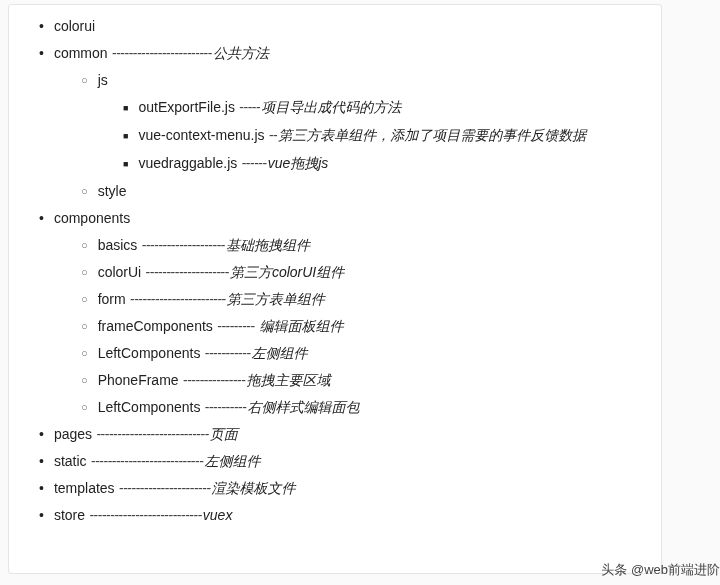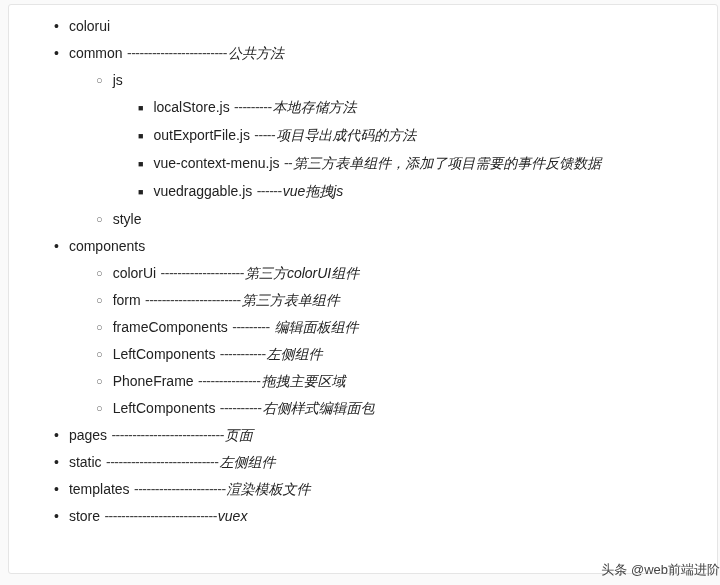--- a/index.html
+++ b/index.html
@@ -8,23 +8,23 @@
       height: 585px;
       font-family: sans-serif;
       font-size: 14px;
       background: #fafafa;
       position: relative;
     }
     .card {
       border: 1px solid #e5e5e5;
       background: #fff;
       margin: 4px 8px;
-      padding: 8px 0 6px 15px;
+      padding: 8px 0 6px 0;
       border-radius: 3px;
-      width: 710px;
+      width: 654px;
       height: 570px;
     }
     ul { list-style: none; }
     .root > li { padding-left: 30px; line-height: 27px; }
     .root > li > .row::before { content: "•"; margin-right: 10px; color: #222; }
     .level2 { padding-left: 42px; }
     .level2 > li > .row::before { content: "○"; margin-right: 10px; color: #666; font-size: 11px; display: inline-block; vertical-align: 1px; }
     .level3 { padding-left: 42px; }
     .level3 > li > .row::before { content: "■"; margin-right: 10px; color: #222; font-size: 9px; display: inline-block; vertical-align: 1px; }
     .row { white-space: nowrap; }
@@ -42,31 +42,31 @@
 </head>
 <body>
 
 <div class="card">
   <ul class="root">
     <li><span class="row"><span class="name">colorui</span></span></li>
     <li><span class="row"><span class="name">common</span><span class="sep"> ------------------------</span><span class="desc">公共方法</span></span>
       <ul class="level2">
         <li><span class="row"><span class="name">js</span></span>
           <ul class="level3">
-            <li><span class="row"><span class="name">localStore.js</span><span class="sep"> ---------</span><span class="desc">本地存储方法</span></span></li>
             <li><span class="row"><span class="name">outExportFile.js</span><span class="sep"> -----</span><span class="desc">项目导出成代码的方法</span></span></li>
             <li><span class="row"><span class="name">vue-context-menu.js</span><span class="sep"> --</span><span class="desc">第三方表单组件，添加了项目需要的事件反馈数据</span></span></li>
             <li><span class="row"><span class="name">vuedraggable.js</span><span class="sep"> ------</span><span class="desc">vue拖拽js</span></span></li>
           </ul>
         </li>
         <li><span class="row"><span class="name">style</span></span></li>
       </ul>
     </li>
     <li><span class="row"><span class="name">components</span></span>
       <ul class="level2">
+        <li><span class="row"><span class="name">basics</span><span class="sep"> --------------------</span><span class="desc">基础拖拽组件</span></span></li>
         <li><span class="row"><span class="name">colorUi</span><span class="sep"> --------------------</span><span class="desc">第三方colorUI组件</span></span></li>
         <li><span class="row"><span class="name">form</span><span class="sep"> -----------------------</span><span class="desc">第三方表单组件</span></span></li>
         <li><span class="row"><span class="name">frameComponents</span><span class="sep"> ---------</span><span class="desc"> 编辑面板组件</span></span></li>
         <li><span class="row"><span class="name">LeftComponents</span><span class="sep"> -----------</span><span class="desc">左侧组件</span></span></li>
         <li><span class="row"><span class="name">PhoneFrame</span><span class="sep"> ---------------</span><span class="desc">拖拽主要区域</span></span></li>
         <li><span class="row"><span class="name">LeftComponents</span><span class="sep"> ----------</span><span class="desc">右侧样式编辑面包</span></span></li>
       </ul>
     </li>
     <li><span class="row"><span class="name">pages</span><span class="sep"> ---------------------------</span><span class="desc">页面</span></span></li>
     <li><span class="row"><span class="name">static</span><span class="sep"> ---------------------------</span><span class="desc">左侧组件</span></span></li>

